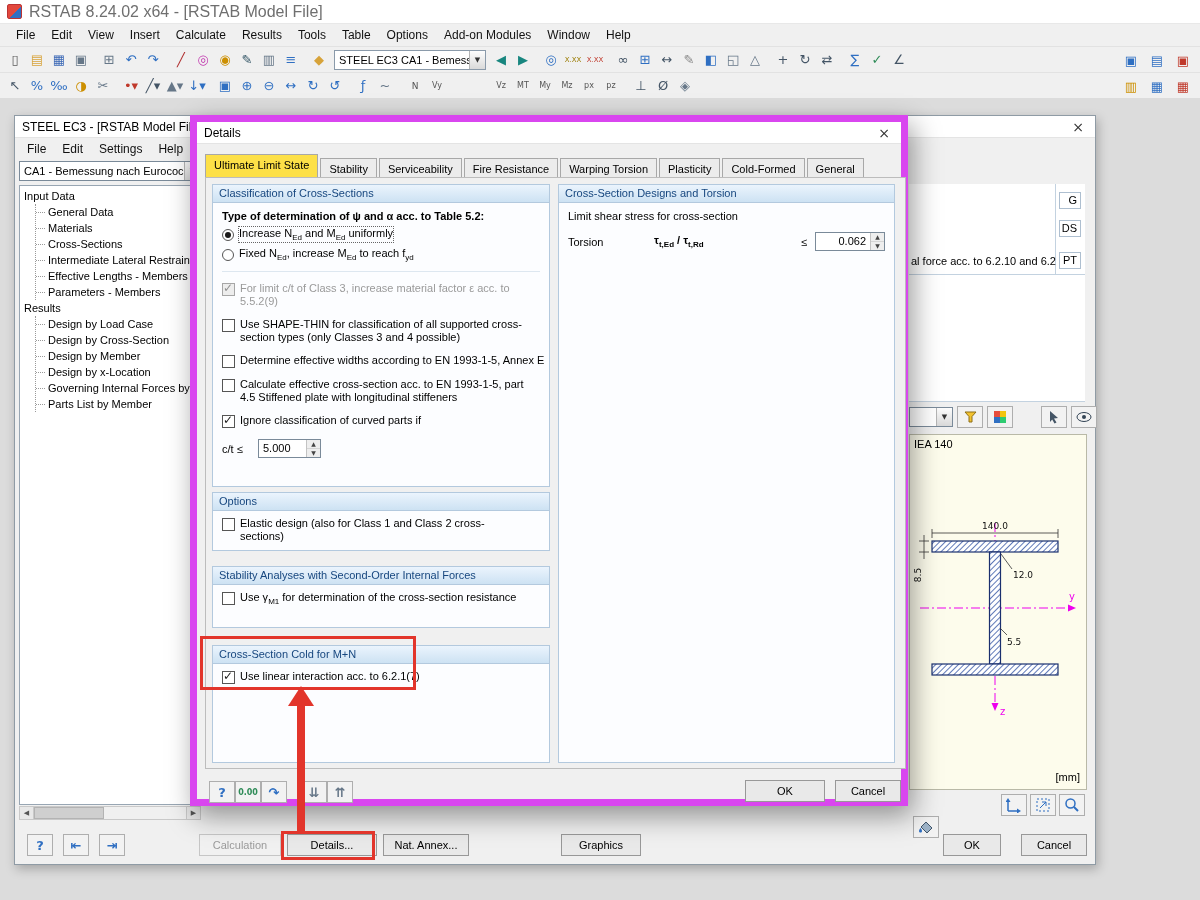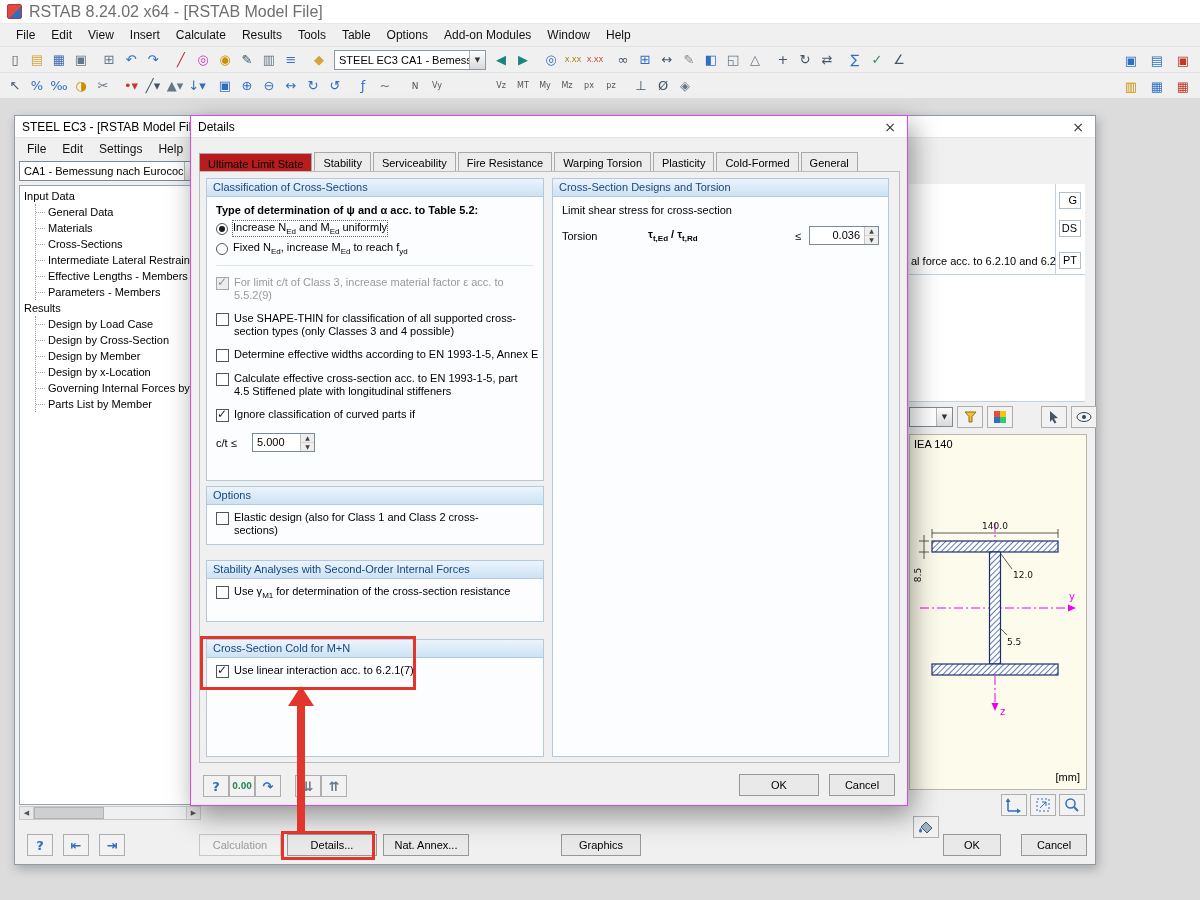--- a/index.html
+++ b/index.html
@@ -80,24 +80,24 @@
   #section-label { position:absolute; left:4px; top:3px; font-size:11px; }
   #units-label { position:absolute; right:6px; bottom:6px; font-size:11px; }
   #gfx-row { position:absolute; left:898px; top:678px; width:176px; height:24px; }
   #bucket-btn { position:absolute; left:0px; top:22px; }
   .gfx-right { position:absolute; top:0; display:flex; gap:3px; }
 
   #steel-bottom-icons { position:absolute; left:12px; top:718px; display:flex; gap:10px; }
   .bottom-btns { position:absolute; top:718px; height:22px; }
 
   
-  #dlg { left:190px; top:115px; width:718px; height:691px; background:#f0f0f0; border:1px solid #d946ef; box-shadow:5px 10px 26px rgba(0,0,0,.4); z-index:10; }
+  #dlg { left:190px; top:115px; width:718px; height:691px; background:#f0f0f0; border:7px solid #d946ef; box-shadow:5px 10px 26px rgba(0,0,0,.4); z-index:10; }
   #dlg-tabs { position:absolute; left:8px; top:31px; display:flex; align-items:flex-end; height:24px; }
   .tab { background:#ececec; border:1px solid #a8a8a8; border-bottom:none; padding:4px 8px 3px; margin-right:2px; font-size:11px; position:relative; top:1px; }
-  .tab.active { background:#b91c1c; padding-bottom:1px; top:0; z-index:3; }
+  .tab.active { background:#fde047; padding-bottom:6px; top:0; z-index:3; }
   #dlg-frame { position:absolute; left:8px; top:55px; width:701px; height:592px; border:1px solid #bcbcbc; background:#f0f0f0; }
   .grp { position:absolute; border:1px solid #b3c9de; background:#fcfdff; }
   .grp-h { height:18px; line-height:17px; padding:0 6px; font-size:11px; color:#17477f; background:linear-gradient(#ebf4fd,#cde2f3); border-bottom:1px solid #b3c9de; }
   .grp-b { padding:7px 9px 0 9px; font-size:11px; }
   .bold-label { font-weight:bold; font-size:11px; margin-bottom:4px; }
   .sep-line { border-top:1px solid #dde7f0; margin:9px 0 0 0; }
   .ct-row { display:flex; align-items:center; margin-top:11px; }
   .ct-row .ct-label { width:36px; }
   .tor-row { display:flex; align-items:center; margin-top:10px; }
   .tau { font-weight:bold; }
@@ -624,21 +624,21 @@
       <div class="grp" style="left:352px;top:6px;width:337px;height:579px">
         <div class="grp-h">Cross-Section Designs and Torsion</div>
         <div class="grp-b">
           <div>Limit shear stress for cross-section</div>
           <div class="tor-row">
             <span style="width:86px">Torsion</span>
             <span class="tau"><span>τ</span><sub>t,Ed</sub><span> / τ</span><sub>t,Rd</sub></span>
             <span style="flex:1"></span>
             <span style="margin-right:8px">≤</span>
             <span class="spin right">
-              <span class="sv">0.036</span>
+              <span class="sv">0.062</span>
               <span class="ar">
                   <span>▲</span>
                   <span>▼</span>
                 </span>
             </span>
           </div>
         </div>
       </div>
     </div>
 

